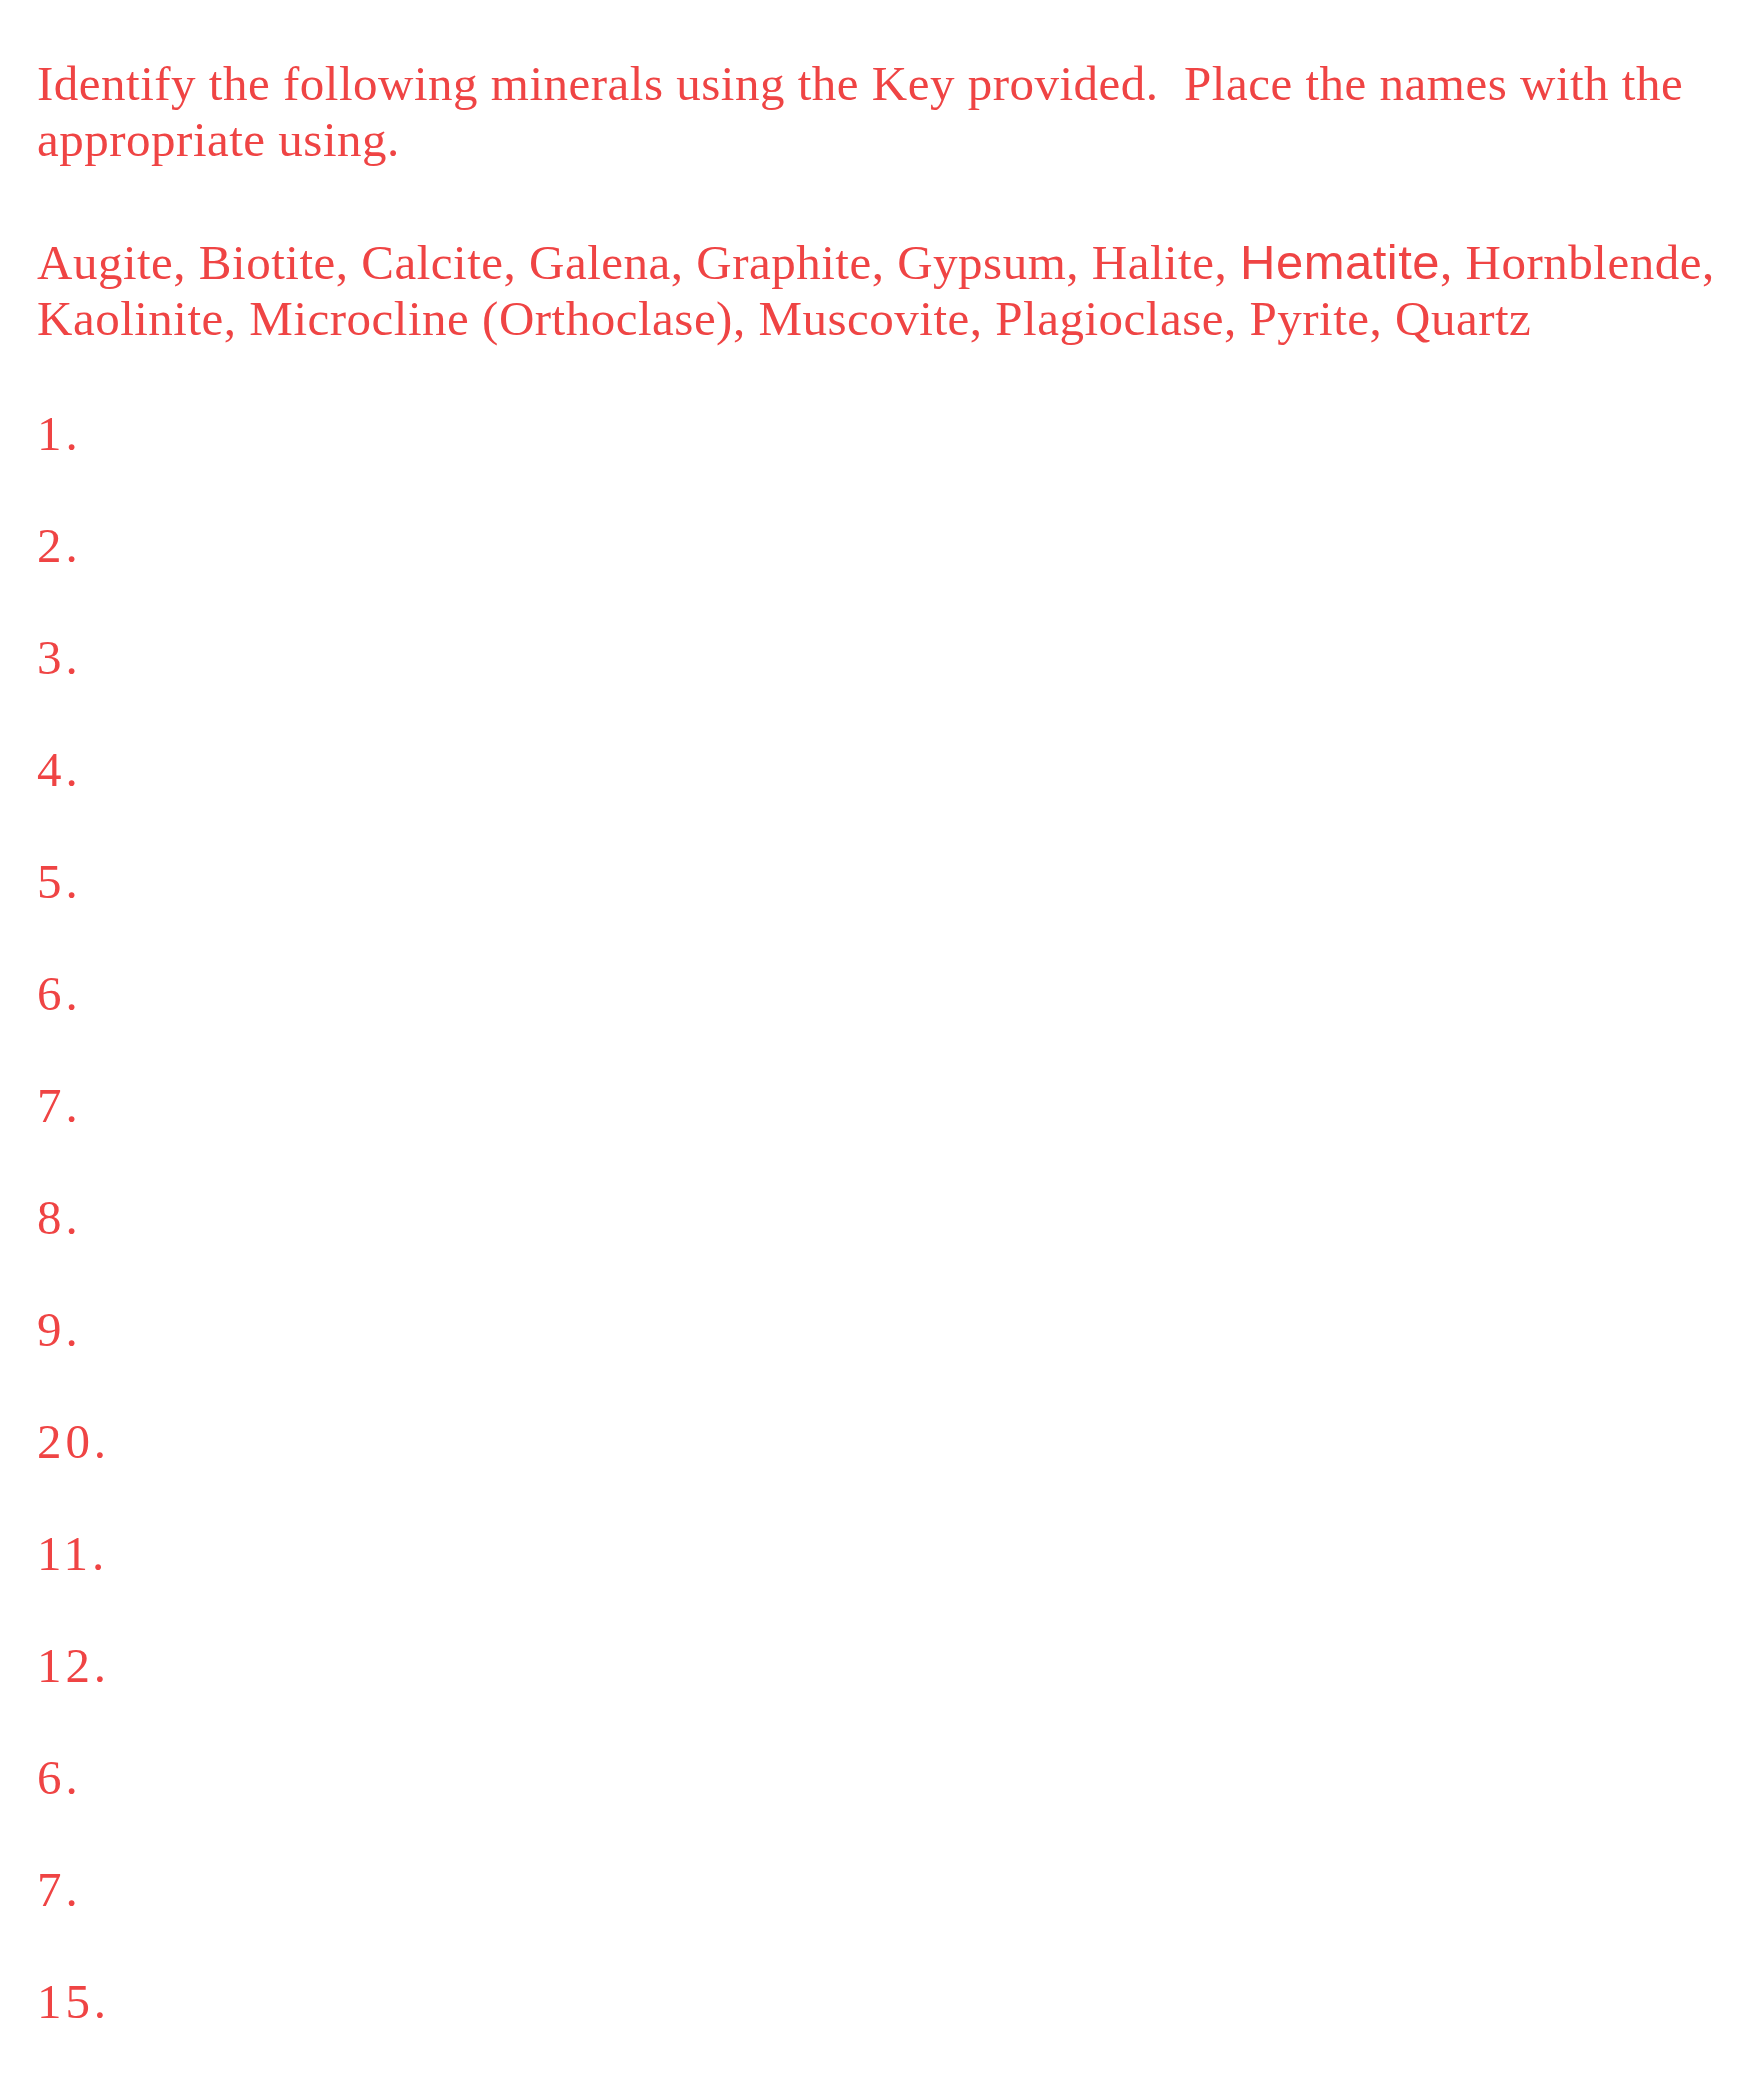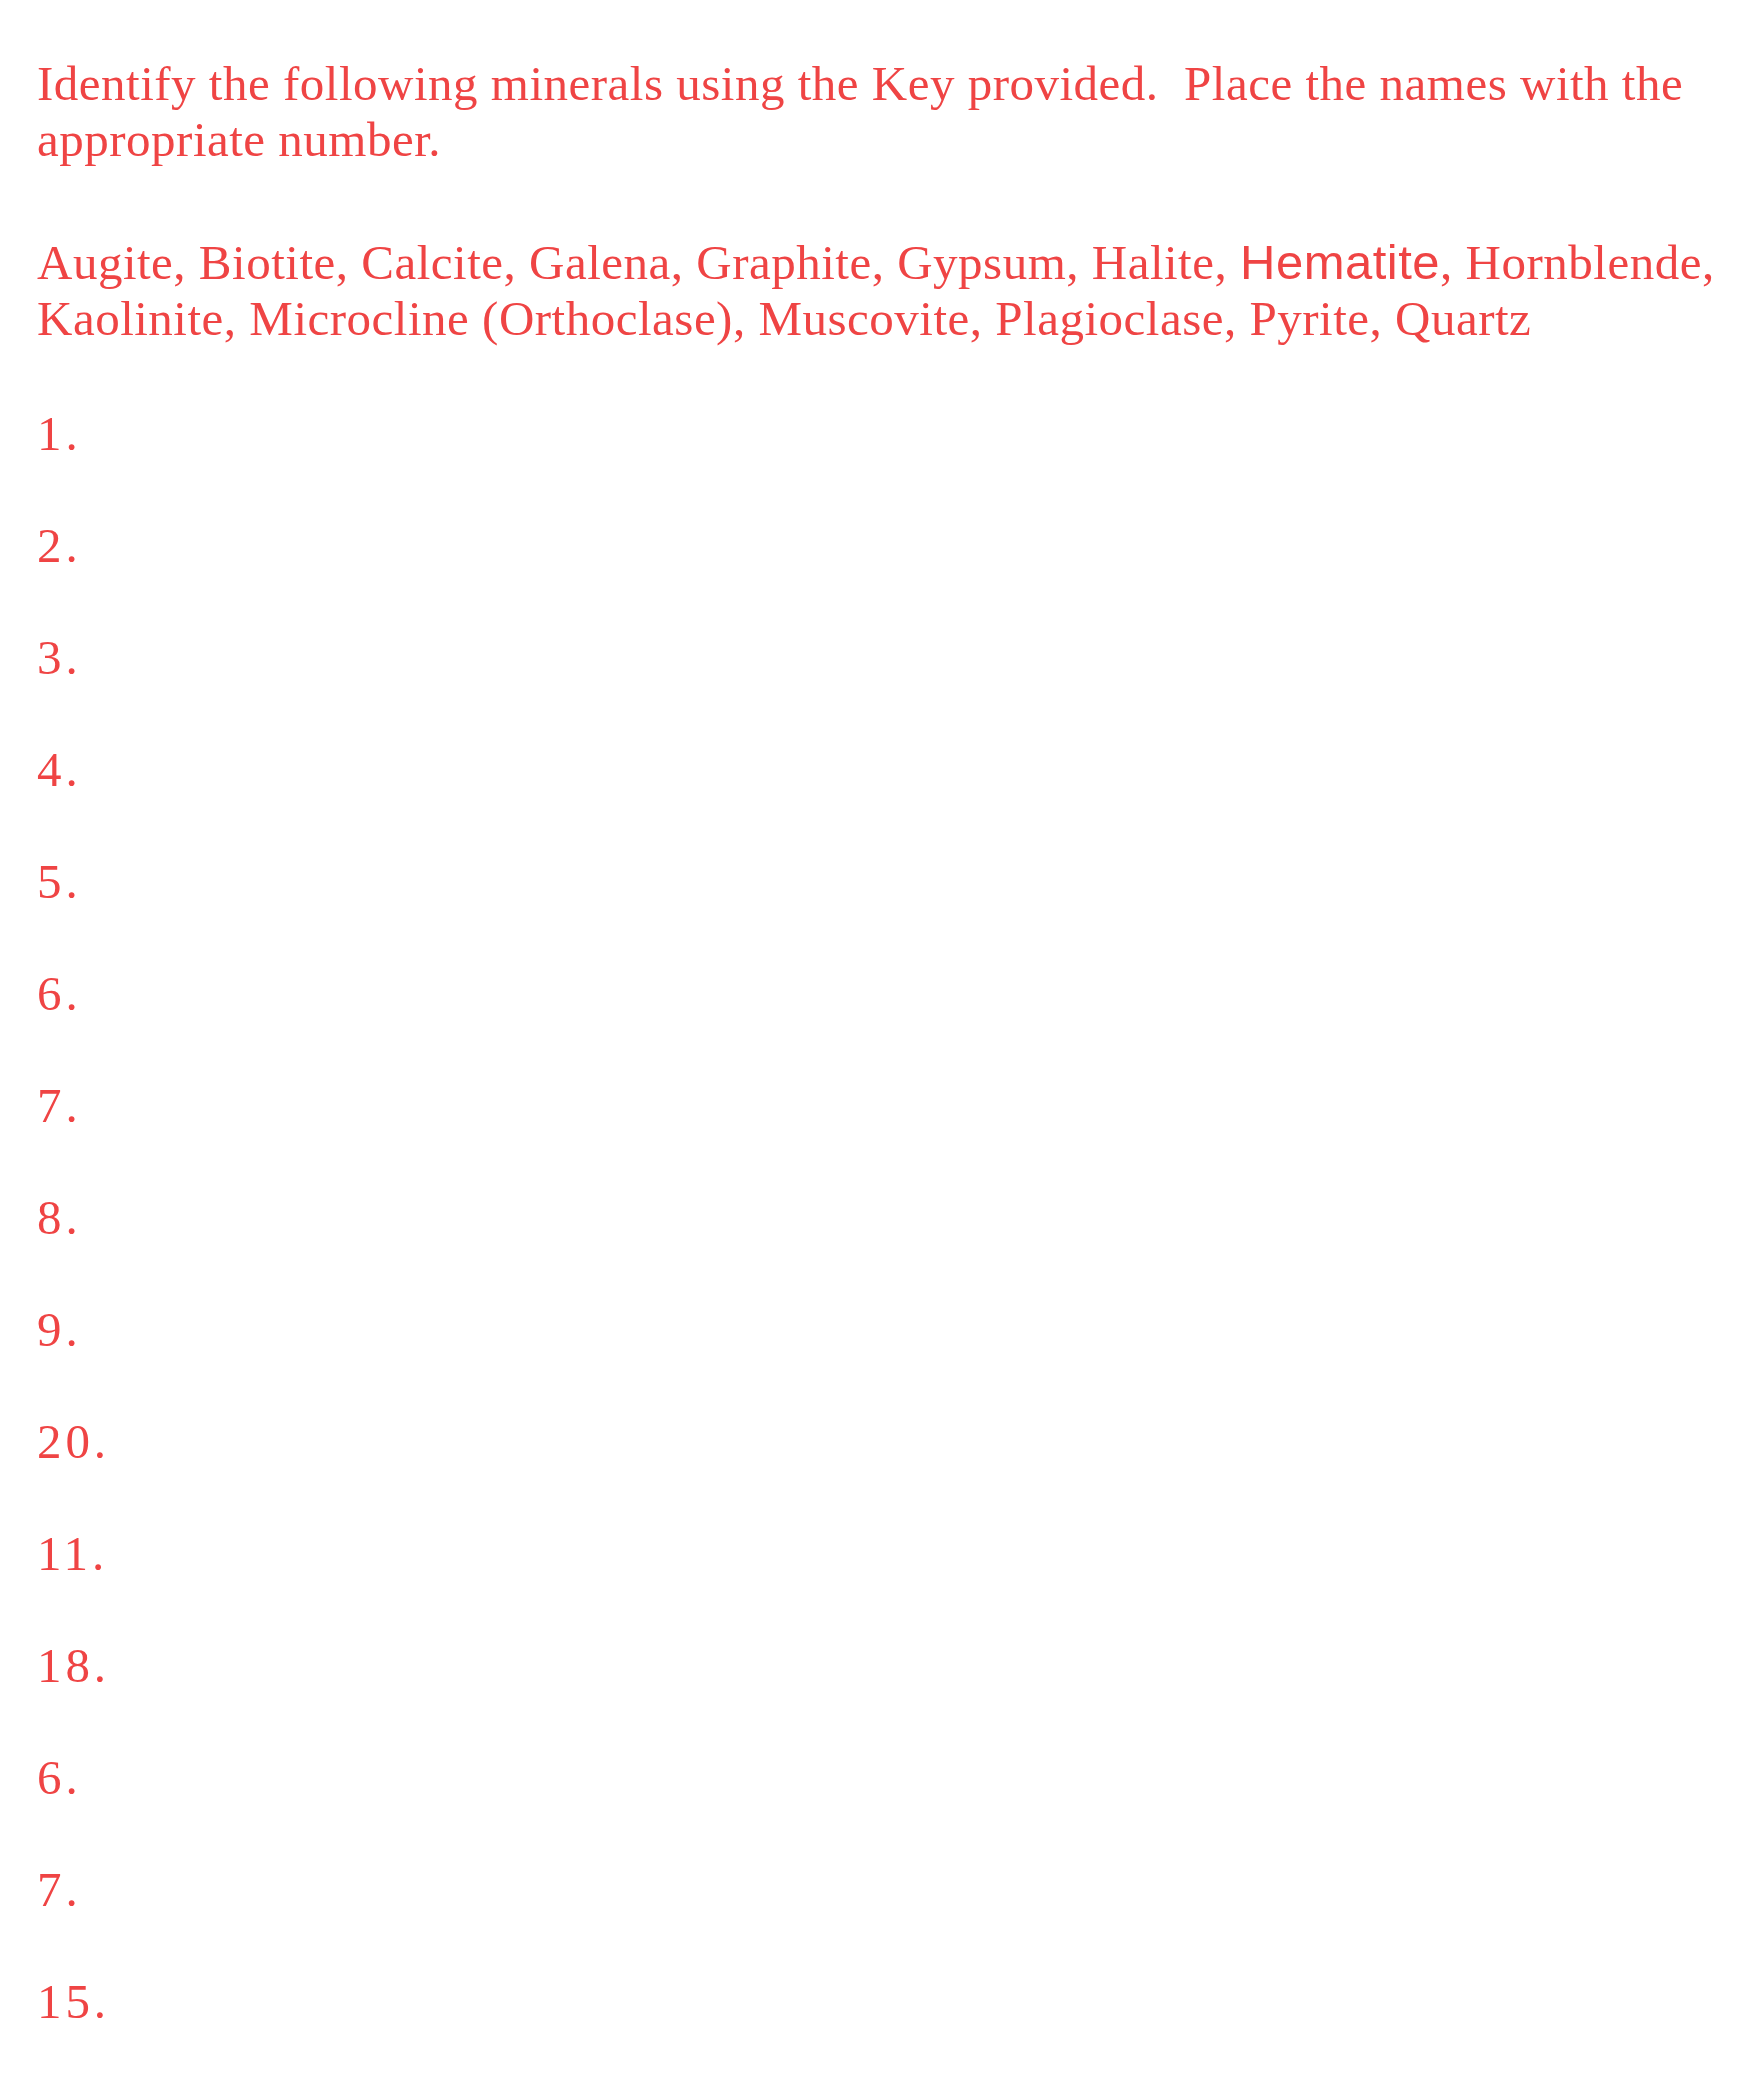--- a/index.html
+++ b/index.html
@@ -43,40 +43,40 @@
     margin-bottom: 16px;
   }
 </style>
 </head>
 <body>
 
 <div class="page">
 
   <div class="para">
     <div class="line">Identify the following minerals using the Key provided.  Place the names with the</div>
-    <div class="line">appropriate number.</div>
+    <div class="line">appropriate using.</div>
   </div>
 
   <div class="para para-minerals">
     <div class="line"><span>Augite, Biotite, Calcite, Galena, Graphite, Gypsum, Halite, </span><span class="sans">Hematite</span><span>, Hornblende,</span></div>
     <div class="line">Kaolinite, Microcline (Orthoclase), Muscovite, Plagioclase, Pyrite, Quartz</div>
   </div>
 
   <div class="answers">
     <div class="answer-line">1.</div>
     <div class="answer-line">2.</div>
     <div class="answer-line">3.</div>
     <div class="answer-line">4.</div>
     <div class="answer-line">5.</div>
     <div class="answer-line">6.</div>
     <div class="answer-line">7.</div>
     <div class="answer-line">8.</div>
     <div class="answer-line">9.</div>
     <div class="answer-line">20.</div>
     <div class="answer-line">11.</div>
-    <div class="answer-line">18.</div>
+    <div class="answer-line">12.</div>
     <div class="answer-line">6.</div>
     <div class="answer-line">7.</div>
     <div class="answer-line">15.</div>
   </div>
 
 </div>
 
 
 </body></html>

